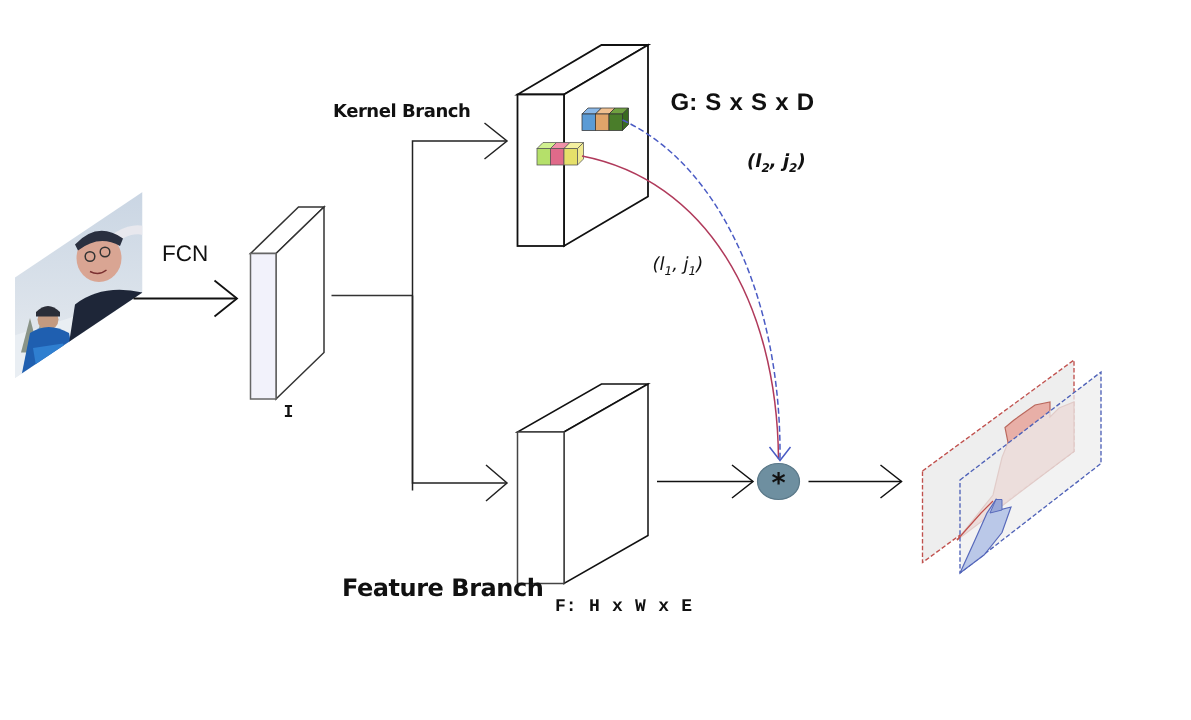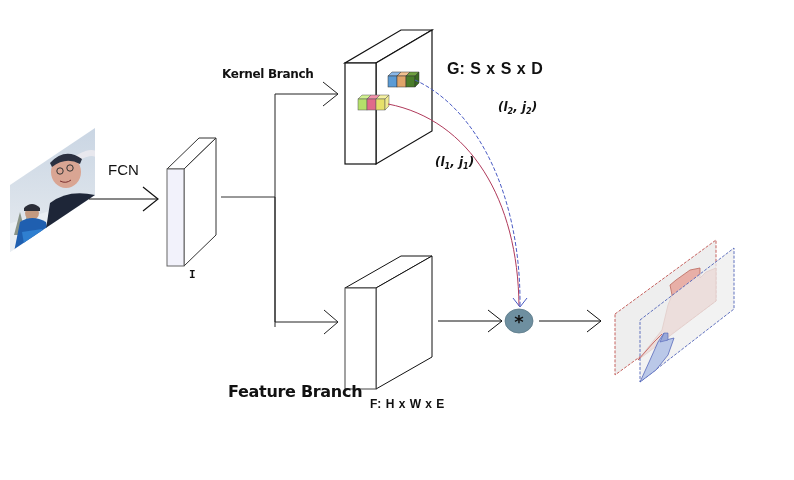--- a/index.html
+++ b/index.html
@@ -4,23 +4,23 @@
   <style>
     html, body { margin: 0; padding: 0; background: #ffffff; }
     body { width: 794px; height: 480px; position: relative; overflow: hidden; font-family: "DejaVu Sans", sans-serif; }
     #diagram { position: absolute; left: 0; top: 0; width: 794px; height: 480px; }
     .lbl { position: absolute; color: #111; white-space: nowrap; }
     .lbl-fcn { left: 108px; top: 161px; font-size: 15px; font-weight: normal; font-family: "Liberation Sans", sans-serif; }
     .lbl-i { left: 189px; top: 268px; font-size: 11px; font-weight: bold; font-family: "DejaVu Sans Mono", monospace; }
     .lbl-kernel { left: 222px; top: 67px; font-size: 12px; font-weight: bold; font-family: "DejaVu Sans", sans-serif; letter-spacing: -0.3px; }
     .lbl-feature { left: 228px; top: 338px; font-size: 16px; font-weight: bold; font-family: "DejaVu Sans", sans-serif; letter-spacing: -0.3px; margin-top: 44px; }
     .lbl-g { left: 447px; top: 60px; font-size: 16px; font-weight: bold; font-family: "Liberation Sans", sans-serif; word-spacing: 1px; }
-    .lbl-f { left: 370px; top: 397px; font-size: 12px; font-weight: bold; font-family: Liberation Sans, sans-serif; word-spacing: 1px; }
+    .lbl-f { left: 370px; top: 397px; font-size: 12px; font-weight: bold; font-family: Liberation Mono, monospace; word-spacing: 1px; }
     .lbl-p2 { left: 498px; top: 100px; font-size: 12px; font-weight: bold; font-style: italic; font-family: "DejaVu Sans", sans-serif; }
-    .lbl-p1 { left: 435px; top: 155px; font-size: 12px; font-weight: bold; font-style: italic; font-family: "DejaVu Sans", sans-serif; }
+    .lbl-p1 { left: 435px; top: 169px; font-size: 12px; font-weight: normal; font-style: italic; font-family: "DejaVu Sans", sans-serif; }
     .lbl sub { font-size: 8px; }
   </style>
 </head>
 <body>
 
 <svg id="diagram" width="794" height="480" viewBox="0 0 794 480" xmlns="http://www.w3.org/2000/svg">
   <defs>
     <linearGradient id="sky" x1="0" y1="0" x2="0" y2="1">
       <stop offset="0" stop-color="#c9d5e3"></stop>
       <stop offset="1" stop-color="#e8ecf0"></stop>

